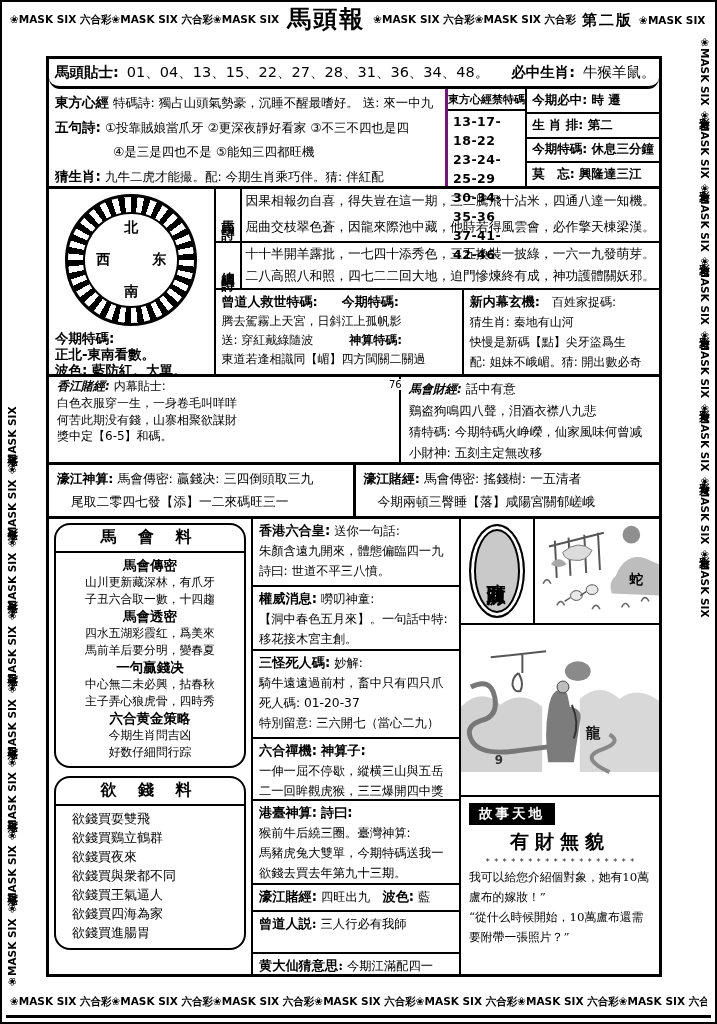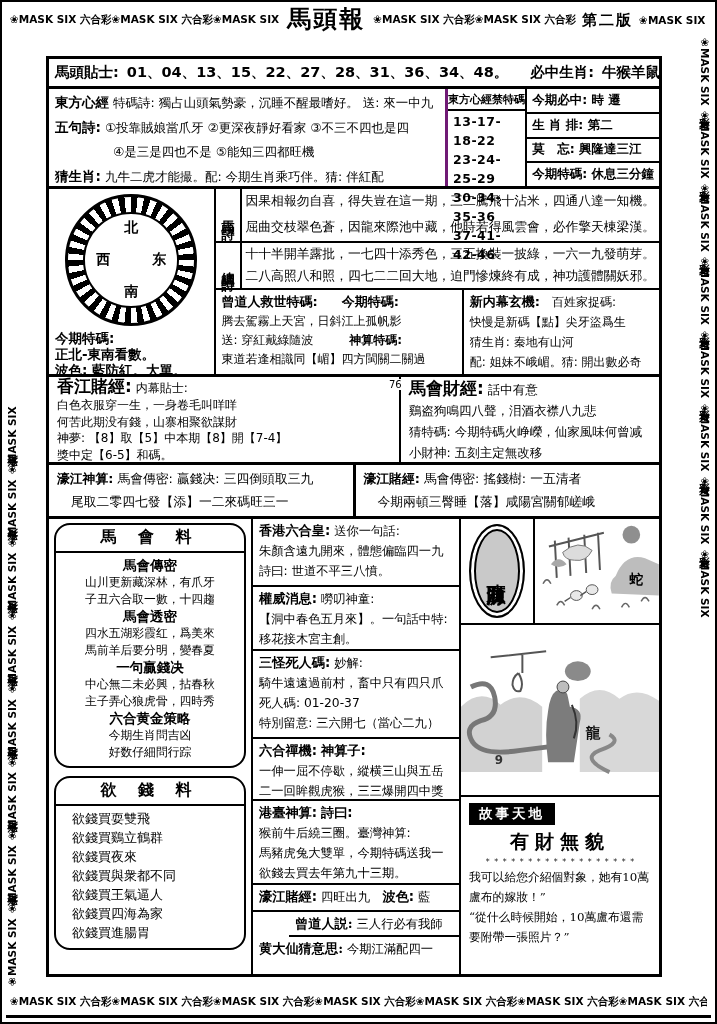--- a/index.html
+++ b/index.html
@@ -12,21 +12,21 @@
   .masthead { font-family:"DejaVu Serif","Liberation Serif",serif; font-size:24px; font-weight:bold; letter-spacing:2px; border-bottom:2px solid #000; padding:0 2px; }
   .edition { font-size:15px; letter-spacing:2px; flex-shrink:0; }
   .band-bottom { bottom:12px; left:8px; right:8px; height:18px; line-height:18px; }
   .bottom-rule { position:absolute; bottom:4px; left:4px; right:4px; height:3px; background:#000; }
   .band-left { left:3px; top:34px; bottom:34px; width:20px; writing-mode:vertical-rl; transform:rotate(180deg); }
   .band-right { right:3px; top:34px; bottom:34px; width:20px; writing-mode:vertical-rl; }
 
   
   .content { position:absolute; left:44px; top:54px; width:616px; height:921px; border:3px solid #000; display:flex; flex-direction:column; background:#fff; }
 
-  .row-tips { height:30px; border-bottom:3px solid #000; display:flex; align-items:center; font-weight:bold; font-size:14.5px; padding:0 6px; gap:8px; white-space:nowrap; overflow:hidden;}
+  .row-tips { height:30px; border-bottom:3px solid #000; display:flex; align-items:center; font-weight:normal; font-size:14.5px; padding:0 6px; gap:8px; white-space:nowrap; overflow:hidden;border-radius:11px;}
   .row-tips .sp { margin-left:14px; }
 
   .row-east { height:100px; border-bottom:3px solid #000; display:flex; }
   .east-left { flex:1; padding:1px 6px; font-size:12.5px; line-height:24px; overflow:hidden; white-space:nowrap;}
   .east-left b { font-size:13.5px; }
   .indent { padding-left:58px; }
   .ban-table { width:214px; border-left:3px solid #701a75; display:flex; font-size:12.5px; }
   .ban-left { width:102px; display:flex; flex-direction:column; }
   .ban-head { height:22px; border-bottom:2px solid #000; font-weight:bold; font-size:11px; text-align:center; line-height:22px; }
   .ban-nums { flex:1; font-weight:bold; padding:1px 0 0 5px; line-height:19px; letter-spacing:0.5px; }
@@ -51,21 +51,21 @@
   .plines { flex:1; display:flex; flex-direction:column; }
   .plines div { flex:1; display:flex; align-items:center; padding:0 4px; font-size:12.8px; white-space:nowrap; overflow:hidden; }
   .seers { flex:1; display:flex; }
   .seer-l { width:56%; border-right:2px solid #000; padding:2px 6px; font-size:12px; line-height:19px; white-space:nowrap; overflow:hidden;}
   .seer-l b, .seer-r b { font-size:13px; }
   .seer-l .two { display:flex; } .seer-l .two .right { margin-left:36px; font-weight:bold; }
   .seer-r { flex:1; padding:2px 6px; font-size:12px; line-height:20px; white-space:nowrap; overflow:hidden;}
 
   .row-hj { height:88px; border-bottom:3px solid #000; display:flex; position:relative; }
   .hj-left { width:352px; border-right:2px solid #000; padding:1px 8px; font-size:12px; line-height:16.8px; white-space:nowrap; overflow:hidden;}
-  .hj-left b, .hj-right b { font-size:17px; }
+  .hj-left b, .hj-right b { font-size:12px;font-style:italic; }
   .hj-right { flex:1; padding:1px 8px; font-size:12.5px; line-height:21px; white-space:nowrap; overflow:hidden;}
   .pagenum { position:absolute; left:338px; top:2px; font-size:10px; background:#fff; padding:0 2px; }
 
   .row-macau { height:54px; border-bottom:3px solid #000; display:flex; }
   .mac { flex:1; padding:2px 8px; font-size:12.8px; line-height:23px; white-space:nowrap; overflow:hidden; }
   .mac + .mac { border-left:3px solid #000; }
   .mac .l2 { padding-left:14px; }
 
   .row-bottom { flex:1; display:flex; min-height:0; }
   .col-left { width:204px; border-right:2px solid #000; padding:2px 3px; display:flex; flex-direction:column; }
@@ -136,22 +136,22 @@
           <div class="ban-nums">
             <div>13-17-18-22</div>
             <div>23-24-25-29</div>
             <div>30-34-35-36</div>
             <div>37-41-42-46</div>
           </div>
         </div>
         <div class="ban-right">
           <div>今期必中: 時 遷</div>
           <div>生 肖 排: 第二</div>
+          <div>今期特碼: 休息三分鐘</div>
           <div>莫　忘: 興隆達三江</div>
-          <div>今期特碼: 休息三分鐘</div>
         </div>
       </div>
     </div>
 
     <div class="row-mid">
       <div class="mid-left">
         <div class="compass">
           <span class="cN">北</span>
           <span class="cE">东</span>
           <span class="cW">西</span>
@@ -181,34 +181,33 @@
             <div><b>曾道人救世特碼:</b>　　<b>今期特碼:</b></div>
             <div>腾去駕霧上天宮，日斜江上孤帆影</div>
             <div class="two">
                 <span>送: 穿紅戴綠隨波</span>
                 <span class="right">神算特碼:</span>
               </div>
             <div>東道若逢相識同【嵋】四方閩關二關過</div>
           </div>
           <div class="seer-r">
             <div><b>新内幕玄機:</b>　<span>百姓家捉碼:</span></div>
+            <div>猜生肖: 秦地有山河</div>
             <div>快慢是新碼【點】尖牙盜爲生</div>
-            <div>猜生肖: 秦地有山河</div>
             <div>配: 姐妹不峨嵋。猜: 開出數必奇</div>
           </div>
         </div>
       </div>
     </div>
 
     <div class="row-hj">
       <div class="hj-left">
         <div><b>香江賭經:</b> <span>内幕貼士:</span></div>
         <div>白色衣服穿一生，一身卷毛叫咩咩</div>
         <div>何苦此期没有錢，山寨相聚欲謀財</div>
-        <div>神夢: 【8】取【5】中本期【8】開【7-4】</div>
         <div>獎中定【6-5】和碼。</div>
       </div>
       <span class="pagenum">76</span>
       <div class="hj-right">
         <div><b>馬會財經:</b> <span>話中有意</span></div>
         <div>鷄盗狗鳴四八聲，泪酒衣襟八九悲</div>
         <div>猜特碼: 今期特碼火峥嶸，仙家風味何曾减</div>
         <div>小財神: 五刻主定無改移</div>
       </div>
     </div>
@@ -282,21 +281,21 @@
         </div>
         <div class="msec" style="height:84px;">
           <div><b>港臺神算:</b> <b>詩曰:</b></div>
           <div>猴前牛后繞三圈。臺灣神算:</div>
           <div>馬豬虎兔大雙單，今期特碼送我一</div>
           <div>欲錢去買去年第九十三期。</div>
         </div>
         <div class="msec" style="height:27px;">
           <b>濠江賭經:</b> <span>四旺出九</span>　<b>波色:</b> <span>藍</span>
         </div>
-        <div class="msec hand" style="height:25px;margin-left:36px;">
+        <div class="msec hand" style="height:42px;">
           <b>曾道人説:</b> <span>三人行必有我師</span>
         </div>
         <div class="msec hand">
           <b>黄大仙猜意思:</b> <span>今期江滿配四一</span>
         </div>
       </div>
 
       <div class="col-right">
         <div class="r-top">
           <div class="med-cell">

